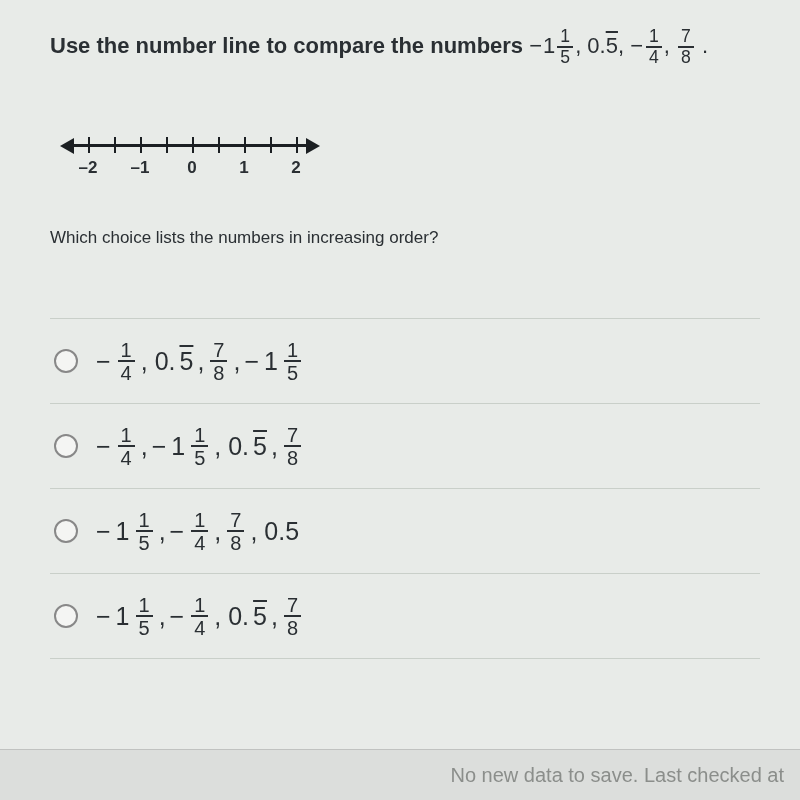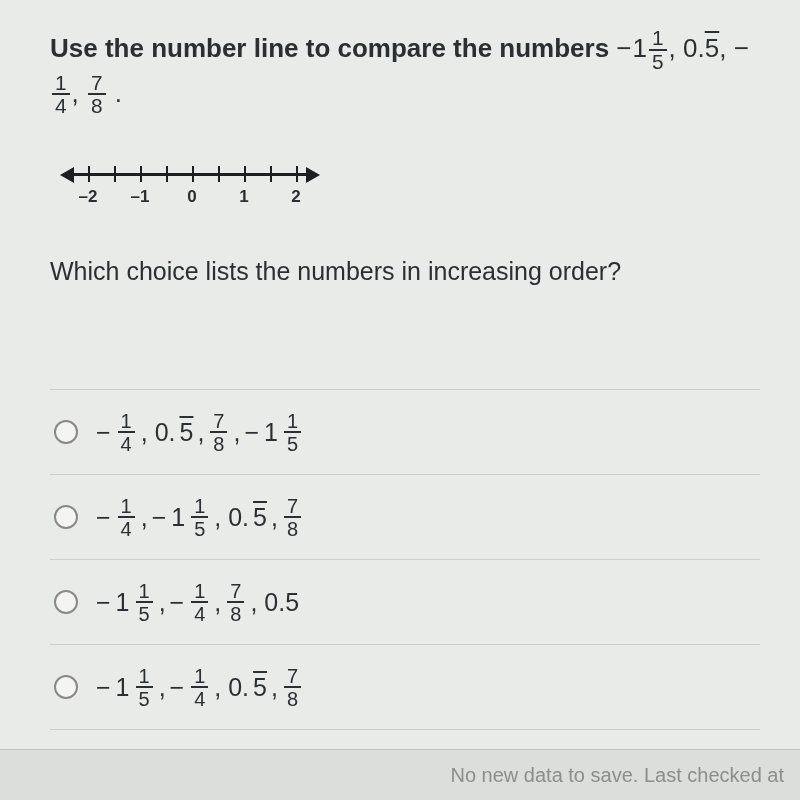--- a/index.html
+++ b/index.html
@@ -10,23 +10,23 @@
     background: #e8ebe8;
     font-family: Arial, sans-serif;
     color: #2a2f33;
     position: relative;
     overflow: hidden;
   }
   .container {
     padding: 28px 40px 0 50px;
   }
   .question-header {
-    font-size: 26px;
+    font-size: 22px;
     line-height: 1.3;
-    margin-bottom: 40px;
+    margin-bottom: 62px;
   }
   .question-header b { font-weight: 700; }
   .frac {
     display: inline-flex;
     flex-direction: column;
     vertical-align: middle;
     text-align: center;
     line-height: 1;
     font-size: 0.8em;
     margin: 0 2px;
@@ -42,21 +42,21 @@
   .nl-arrow-left, .nl-arrow-right {
     position: absolute; top: 10px; width: 0; height: 0;
     border-top: 8px solid transparent;
     border-bottom: 8px solid transparent;
   }
   .nl-arrow-left { left: 0; border-right: 14px solid #1b1f22; }
   .nl-arrow-right { right: 0; border-left: 14px solid #1b1f22; }
   .tick { position: absolute; top: 9px; width: 2px; height: 16px; background: #1b1f22; }
   .tick-label { position: absolute; top: 30px; transform: translateX(-50%); font-size: 17px; font-weight: 700; }
 
-  .subq { font-size: 25px; margin-bottom: 103px; }
+  .subq { font-size: 17px; margin-bottom: 70px; }
 
   .choices { margin-top: 10px; }
   .choice {
     display: flex;
     align-items: center;
     gap: 18px;
     border-top: 1px solid #c9cfc9;
     padding: 14px 4px;
     font-size: 25px;
     min-height: 56px;

